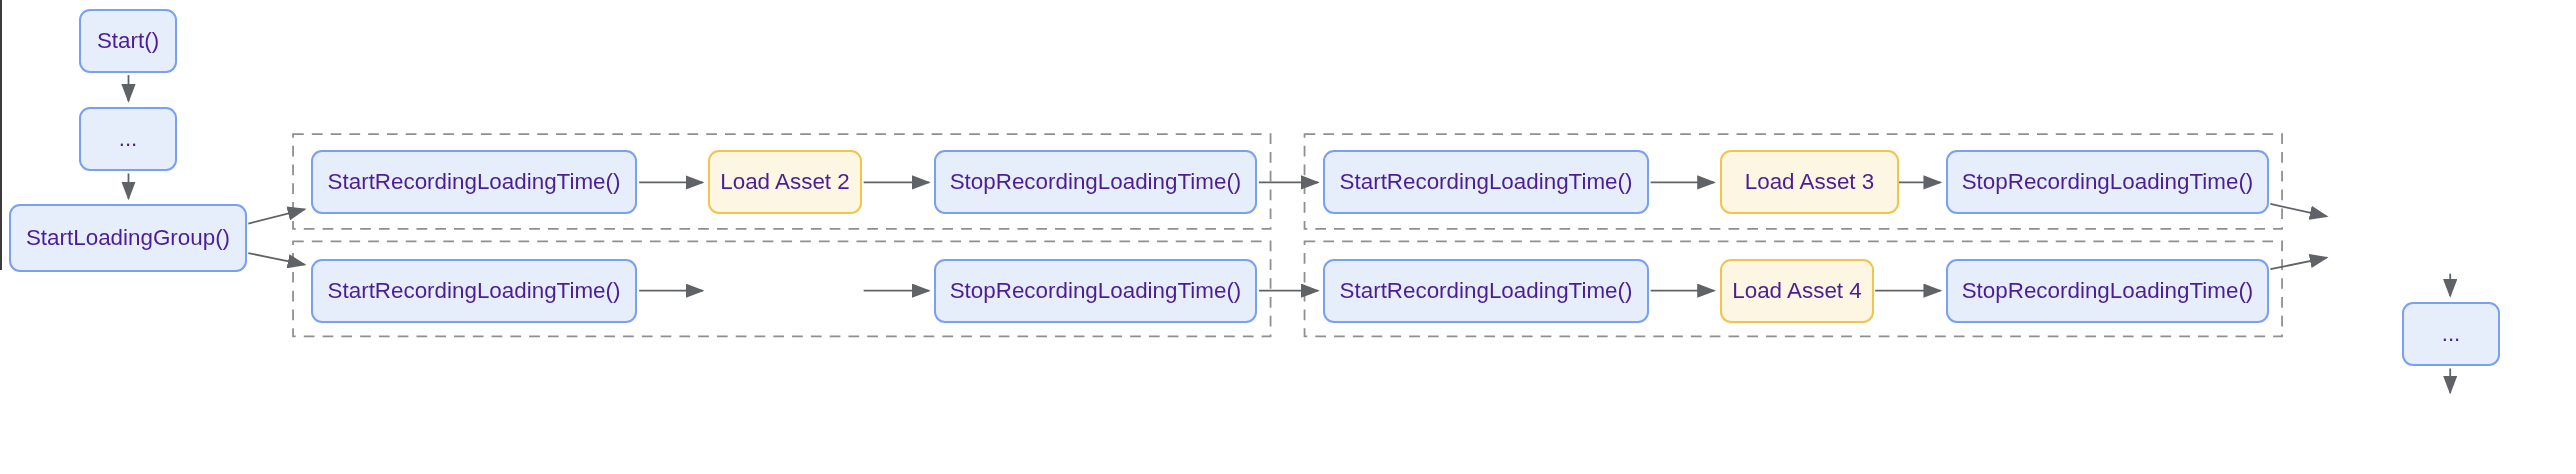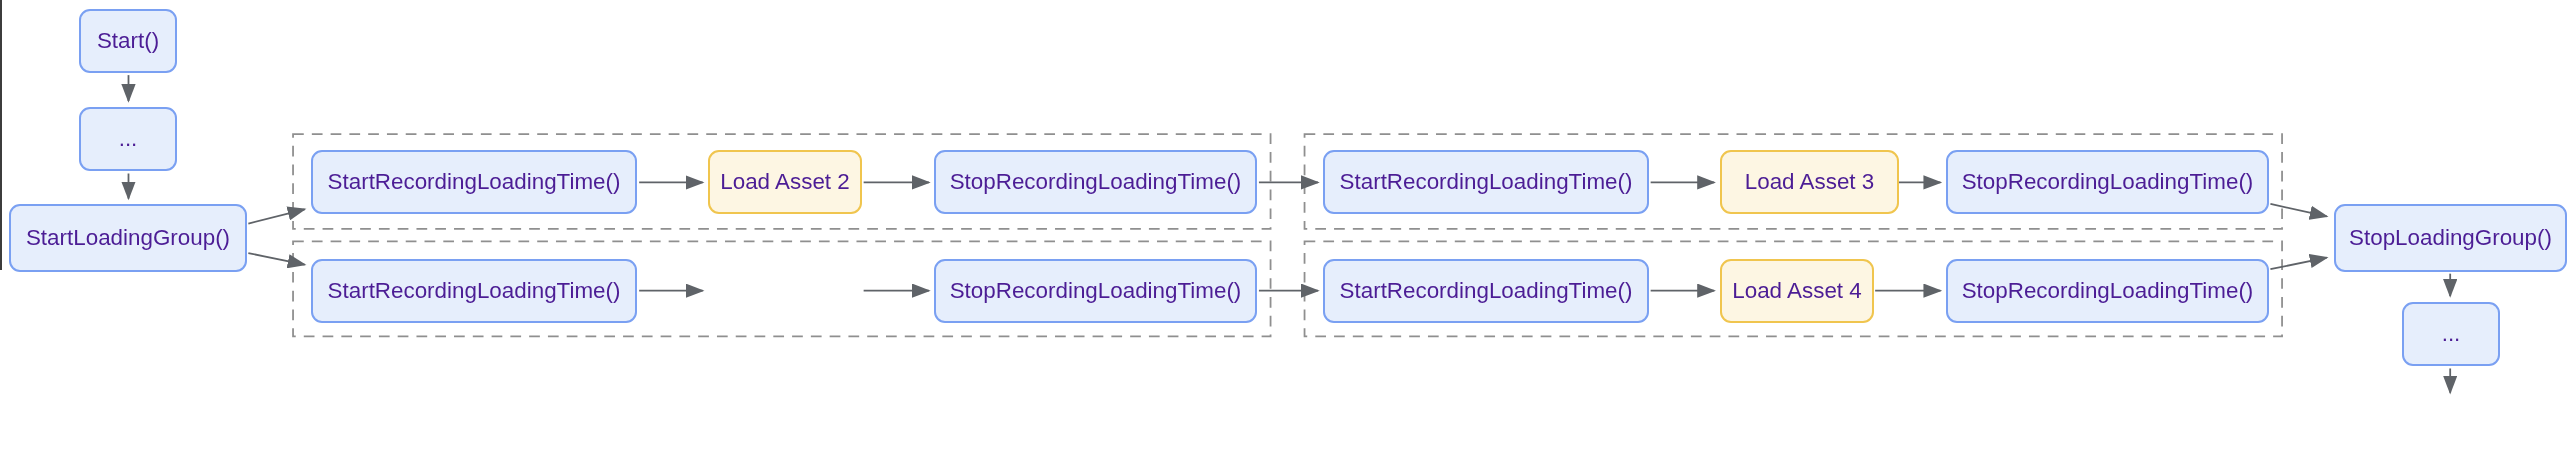--- a/index.html
+++ b/index.html
@@ -86,17 +86,16 @@
   <div class="node blue" style="left:934px;top:259px;width:323px;height:64px">StopRecordingLoadingTime()</div>
 
   <div class="node blue" style="left:1323px;top:150px;width:326px;height:64px">StartRecordingLoadingTime()</div>
   <div class="node yellow" style="left:1720px;top:150px;width:179px;height:64px">Load Asset 3</div>
   <div class="node blue" style="left:1946px;top:150px;width:323px;height:64px">StopRecordingLoadingTime()</div>
 
   <div class="node blue" style="left:1323px;top:259px;width:326px;height:64px">StartRecordingLoadingTime()</div>
   <div class="node yellow" style="left:1720px;top:259px;width:154px;height:64px">Load Asset 4</div>
   <div class="node blue" style="left:1946px;top:259px;width:323px;height:64px">StopRecordingLoadingTime()</div>
 
-  <div class="node blue" style="left:2334px;top:204px;width:233px;height:68px">StopLoadingGroup()</div>
   <div class="node blue" style="left:2402px;top:302px;width:98px;height:64px">...</div>
 
 </div>
 
 
 </body></html>

